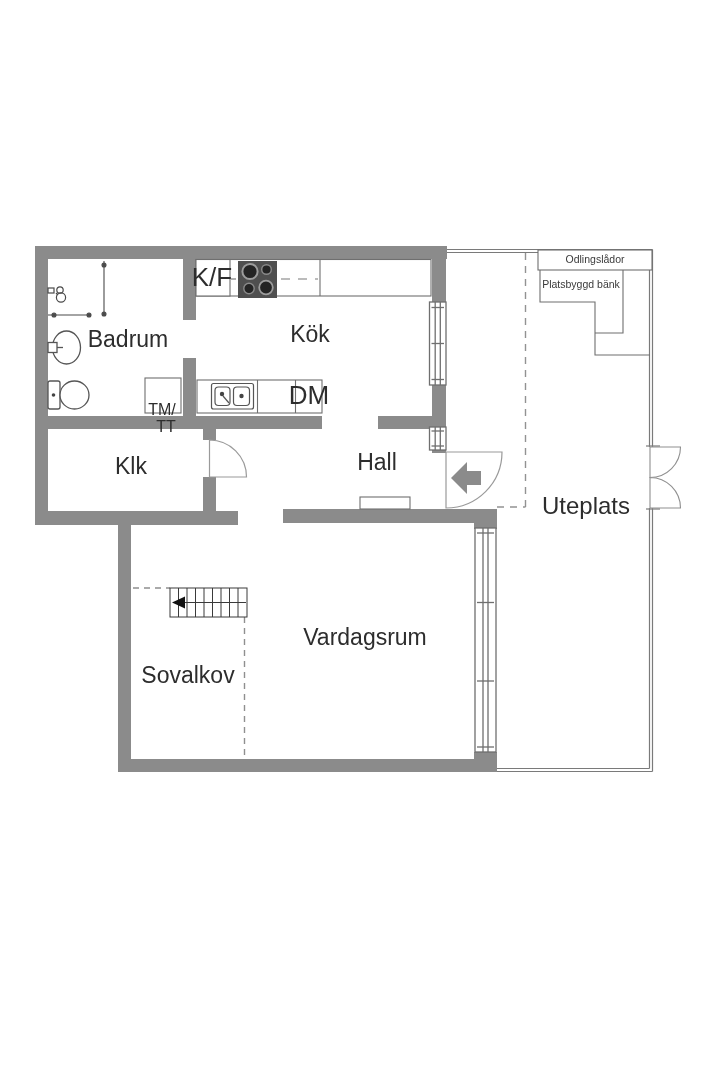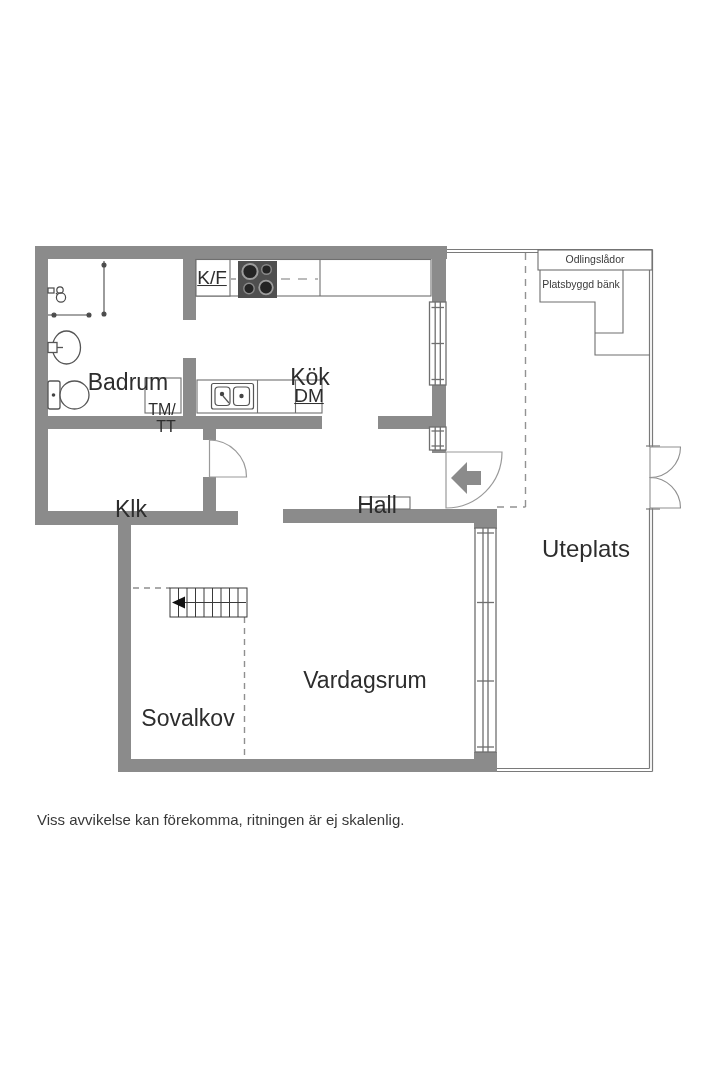--- a/index.html
+++ b/index.html
@@ -5,22 +5,22 @@
   html,body{margin:0;padding:0;background:#ffffff;}
   .canvas{
     position:relative;width:720px;height:1080px;background:#ffffff;overflow:hidden;
     font-family:"Liberation Sans","DejaVu Sans",sans-serif;color:#2d2d2d;
   }
   .plan-svg{position:absolute;left:0;top:0;}
   .lbl{
     position:absolute;transform:translate(-50%,-50%);
     white-space:nowrap;color:#2d2d2d;line-height:1.05;text-align:right;
   }
-  .room{font-size:23px;margin-top:43px;}
-  .appl{font-size:19px;text-decoration:underline;}
+  .room{font-size:23px;}
+  .appl{font-size:26px;}
   .appl-sm{font-size:16px;}
   .anno{font-size:10.5px;color:#3a3a3a;}
   .caption{
     position:absolute;left:37px;top:811px;font-size:15px;color:#383838;
     transform:none;text-align:left;
   }
 </style>
 </head>
 <body>
 
@@ -213,14 +213,13 @@
   <div class="lbl appl" style="left:212px;top:278px;">K/F</div>
   <div class="lbl appl" style="left:276px;top:396px;margin-left:33px;">DM</div>
   <div class="lbl appl-sm" style="left:162px;top:395px;margin-top:24px;">
     <span style="display:block;">TM/</span>
     <span style="display:block;">TT</span>
   </div>
 
   <div class="lbl anno" style="left:595px;top:260px;">Odlingslådor</div>
   <div class="lbl anno" style="left:581px;top:285px;">Platsbyggd bänk</div>
 
-  <div class="caption">Viss avvikelse kan förekomma, ritningen är ej skalenlig.</div>
 </div>
 
 </body></html>

